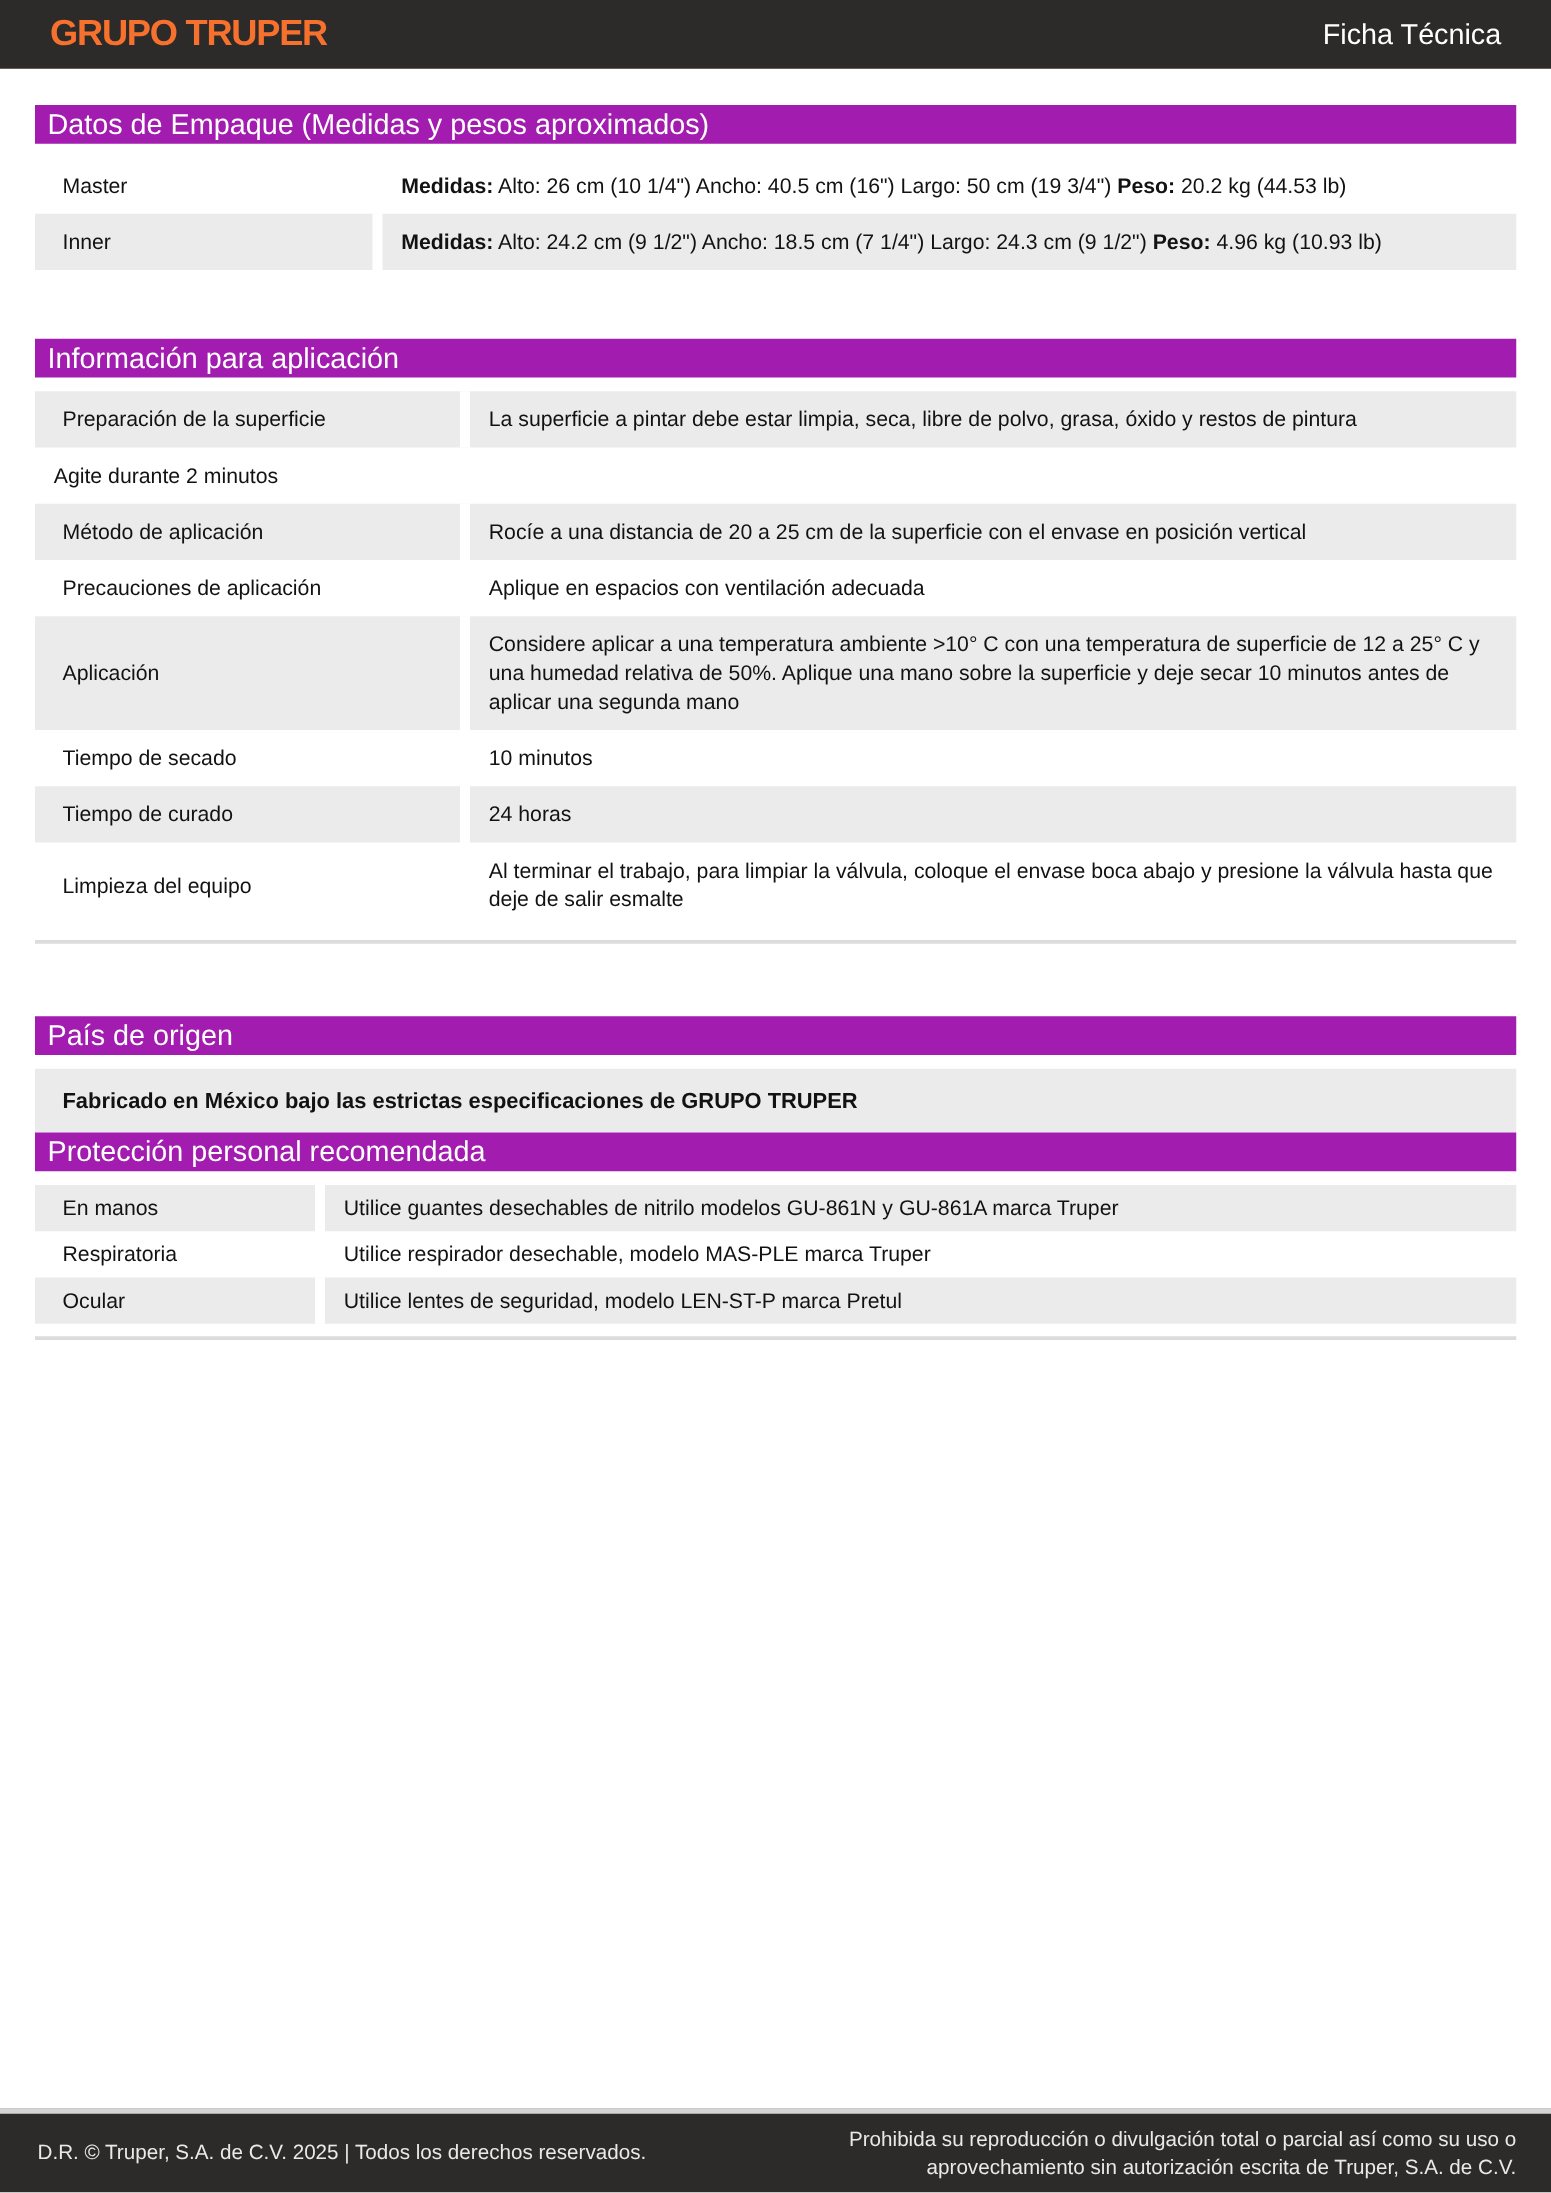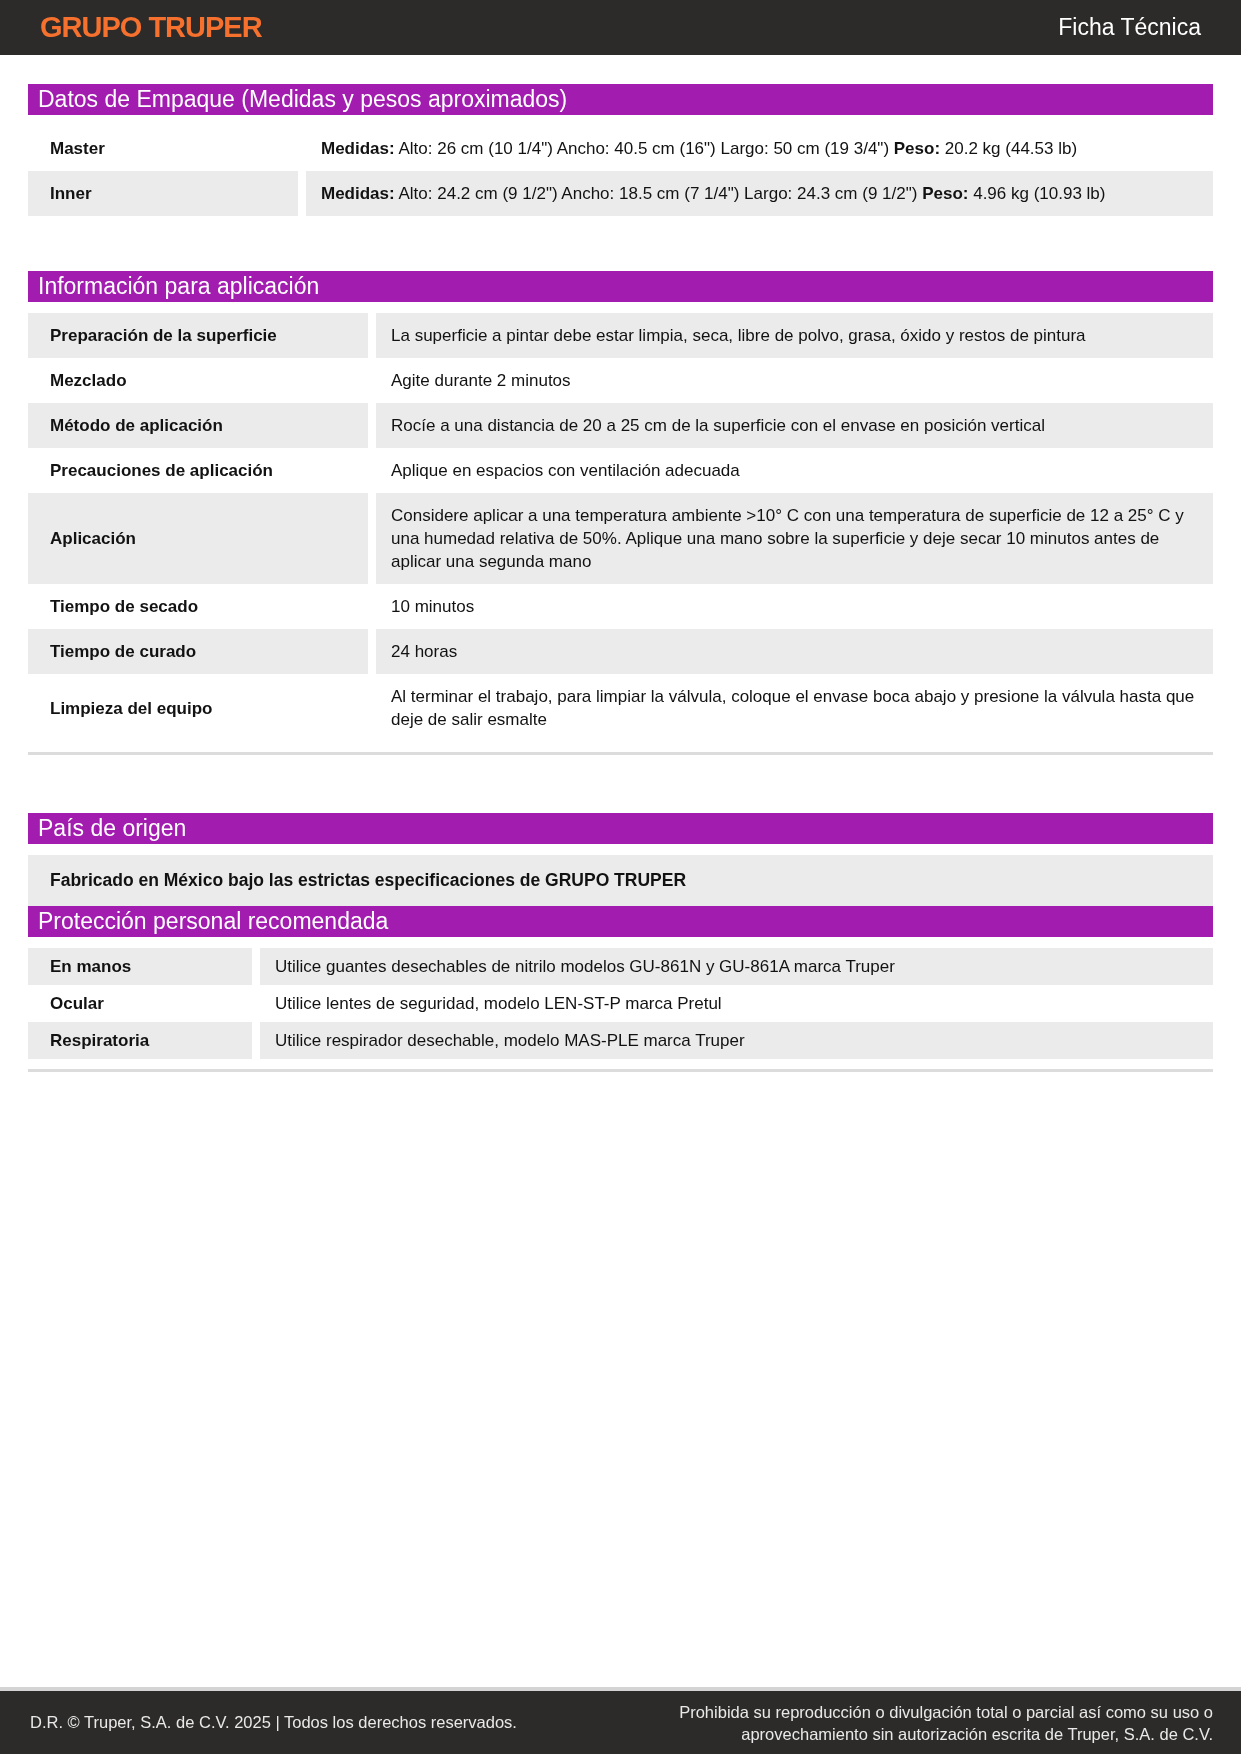--- a/index.html
+++ b/index.html
@@ -34,21 +34,21 @@
   .sec-h {
     background: #a21caf; color: #ffffff;
     font-weight: normal; font-size: 23px;
     height: 31px; line-height: 31px;
     padding-left: 10px;
     margin-bottom: 11px;
   }
 
   .tbl .row { display: flex; font-size: 17px; line-height: 23px; }
   .tbl .label {
-    font-weight: bold; flex: none;
+    font-weight: normal; flex: none;
     padding: 11px 10px 11px 22px;
     border-right: 8px solid #ffffff;
     display: flex; align-items: center;
   }
   .tbl .value { flex: 1; padding: 11px 14px 11px 15px; display: flex; align-items: center; }
   .tbl .value .vtext { display: inline; }
 
   .tbl-empaque    .label { width: 278px; }
   .tbl-aplicacion .label { width: 348px; }
   .tbl-proteccion .label { width: 232px; }
@@ -109,21 +109,20 @@
   <section class="sec-aplicacion">
     <div class="sec-h">Información para aplicación</div>
     <div class="tbl tbl-aplicacion">
       <div class="row">
         <div class="label">Preparación de la superficie</div>
         <div class="value">
             <span class="vtext">La superficie a pintar debe estar limpia, seca, libre de polvo, grasa, óxido y restos de pintura</span>
           </div>
       </div>
       <div class="row">
-        <div class="label">Mezclado</div>
         <div class="value">
             <span class="vtext">Agite durante 2 minutos</span>
           </div>
       </div>
       <div class="row">
         <div class="label">Método de aplicación</div>
         <div class="value">
             <span class="vtext">Rocíe a una distancia de 20 a 25 cm de la superficie con el envase en posición vertical</span>
           </div>
       </div>
@@ -169,29 +168,29 @@
   <section class="sec-proteccion">
     <div class="sec-h">Protección personal recomendada</div>
     <div class="tbl tbl-proteccion">
       <div class="row">
         <div class="label">En manos</div>
         <div class="value">
             <span class="vtext">Utilice guantes desechables de nitrilo modelos GU-861N y GU-861A marca Truper</span>
           </div>
       </div>
       <div class="row">
+        <div class="label">Respiratoria</div>
+        <div class="value">
+            <span class="vtext">Utilice respirador desechable, modelo MAS-PLE marca Truper</span>
+          </div>
+      </div>
+      <div class="row">
         <div class="label">Ocular</div>
         <div class="value">
             <span class="vtext">Utilice lentes de seguridad, modelo LEN-ST-P marca Pretul</span>
-          </div>
-      </div>
-      <div class="row">
-        <div class="label">Respiratoria</div>
-        <div class="value">
-            <span class="vtext">Utilice respirador desechable, modelo MAS-PLE marca Truper</span>
           </div>
       </div>
     </div>
     <div class="divider"></div>
   </section>
 
 </main>
 
 <footer class="footer">
   <div class="f-left">D.R. © Truper, S.A. de C.V. 2025 | Todos los derechos reservados.</div>

